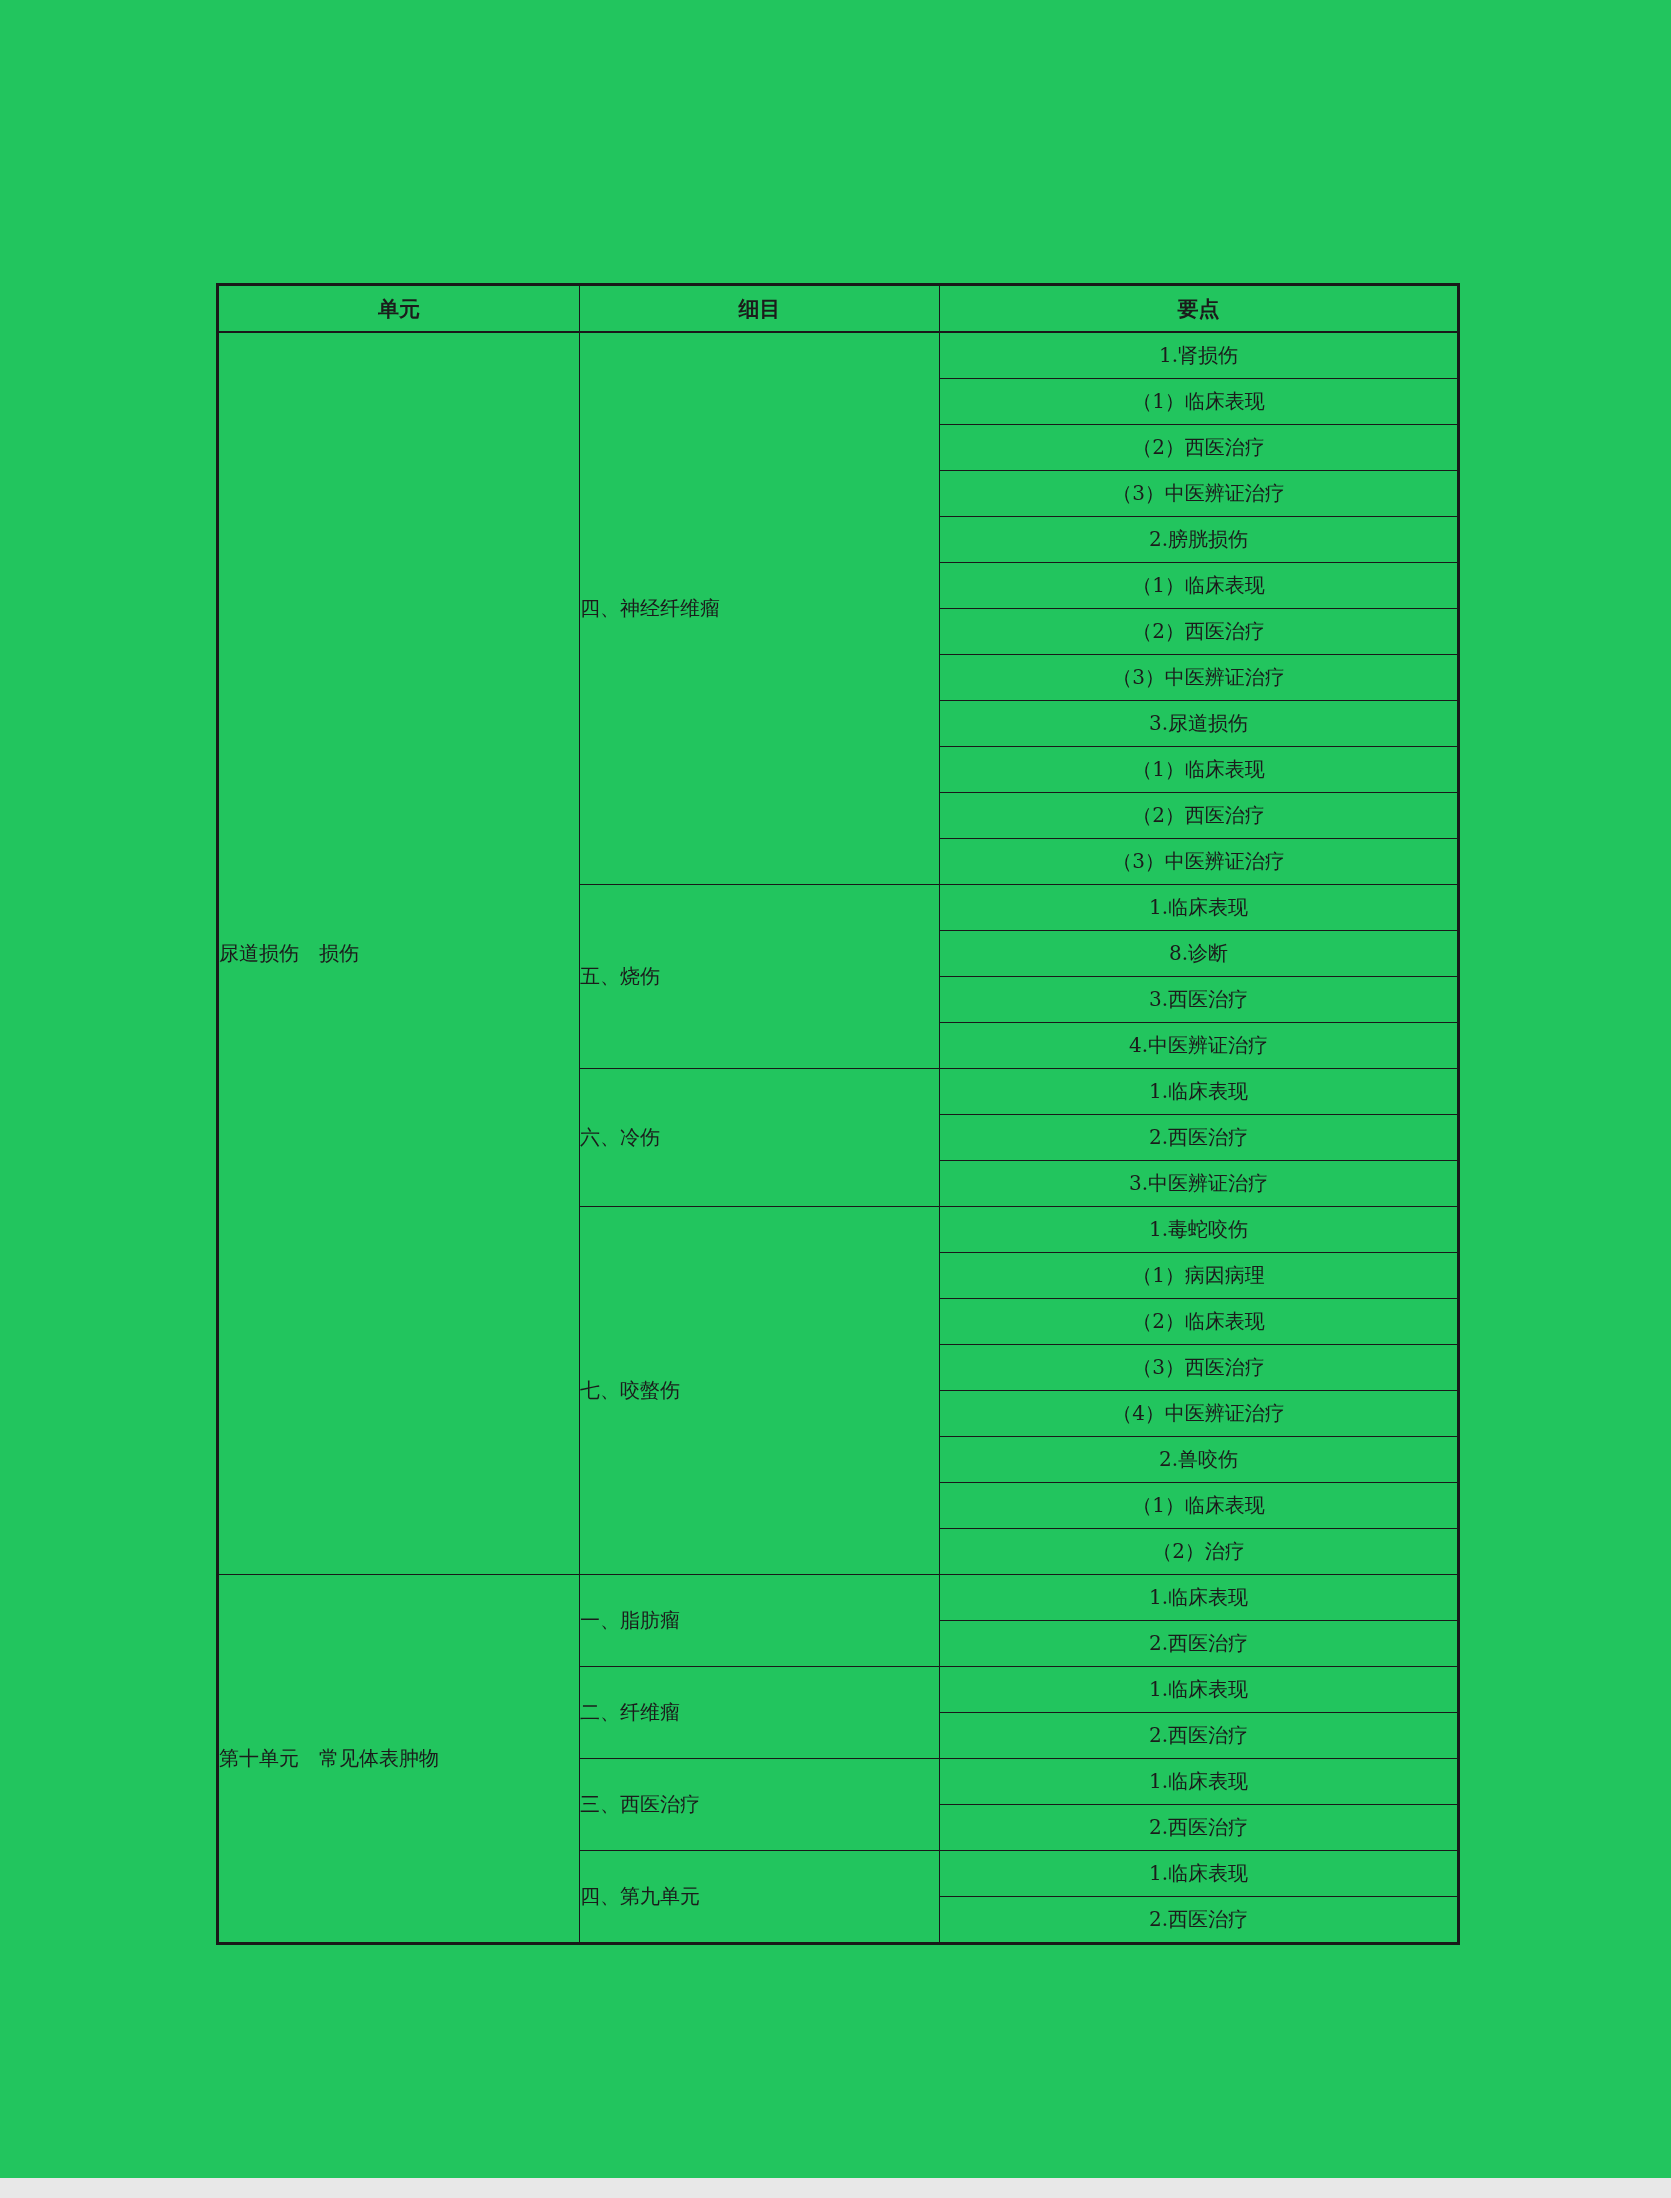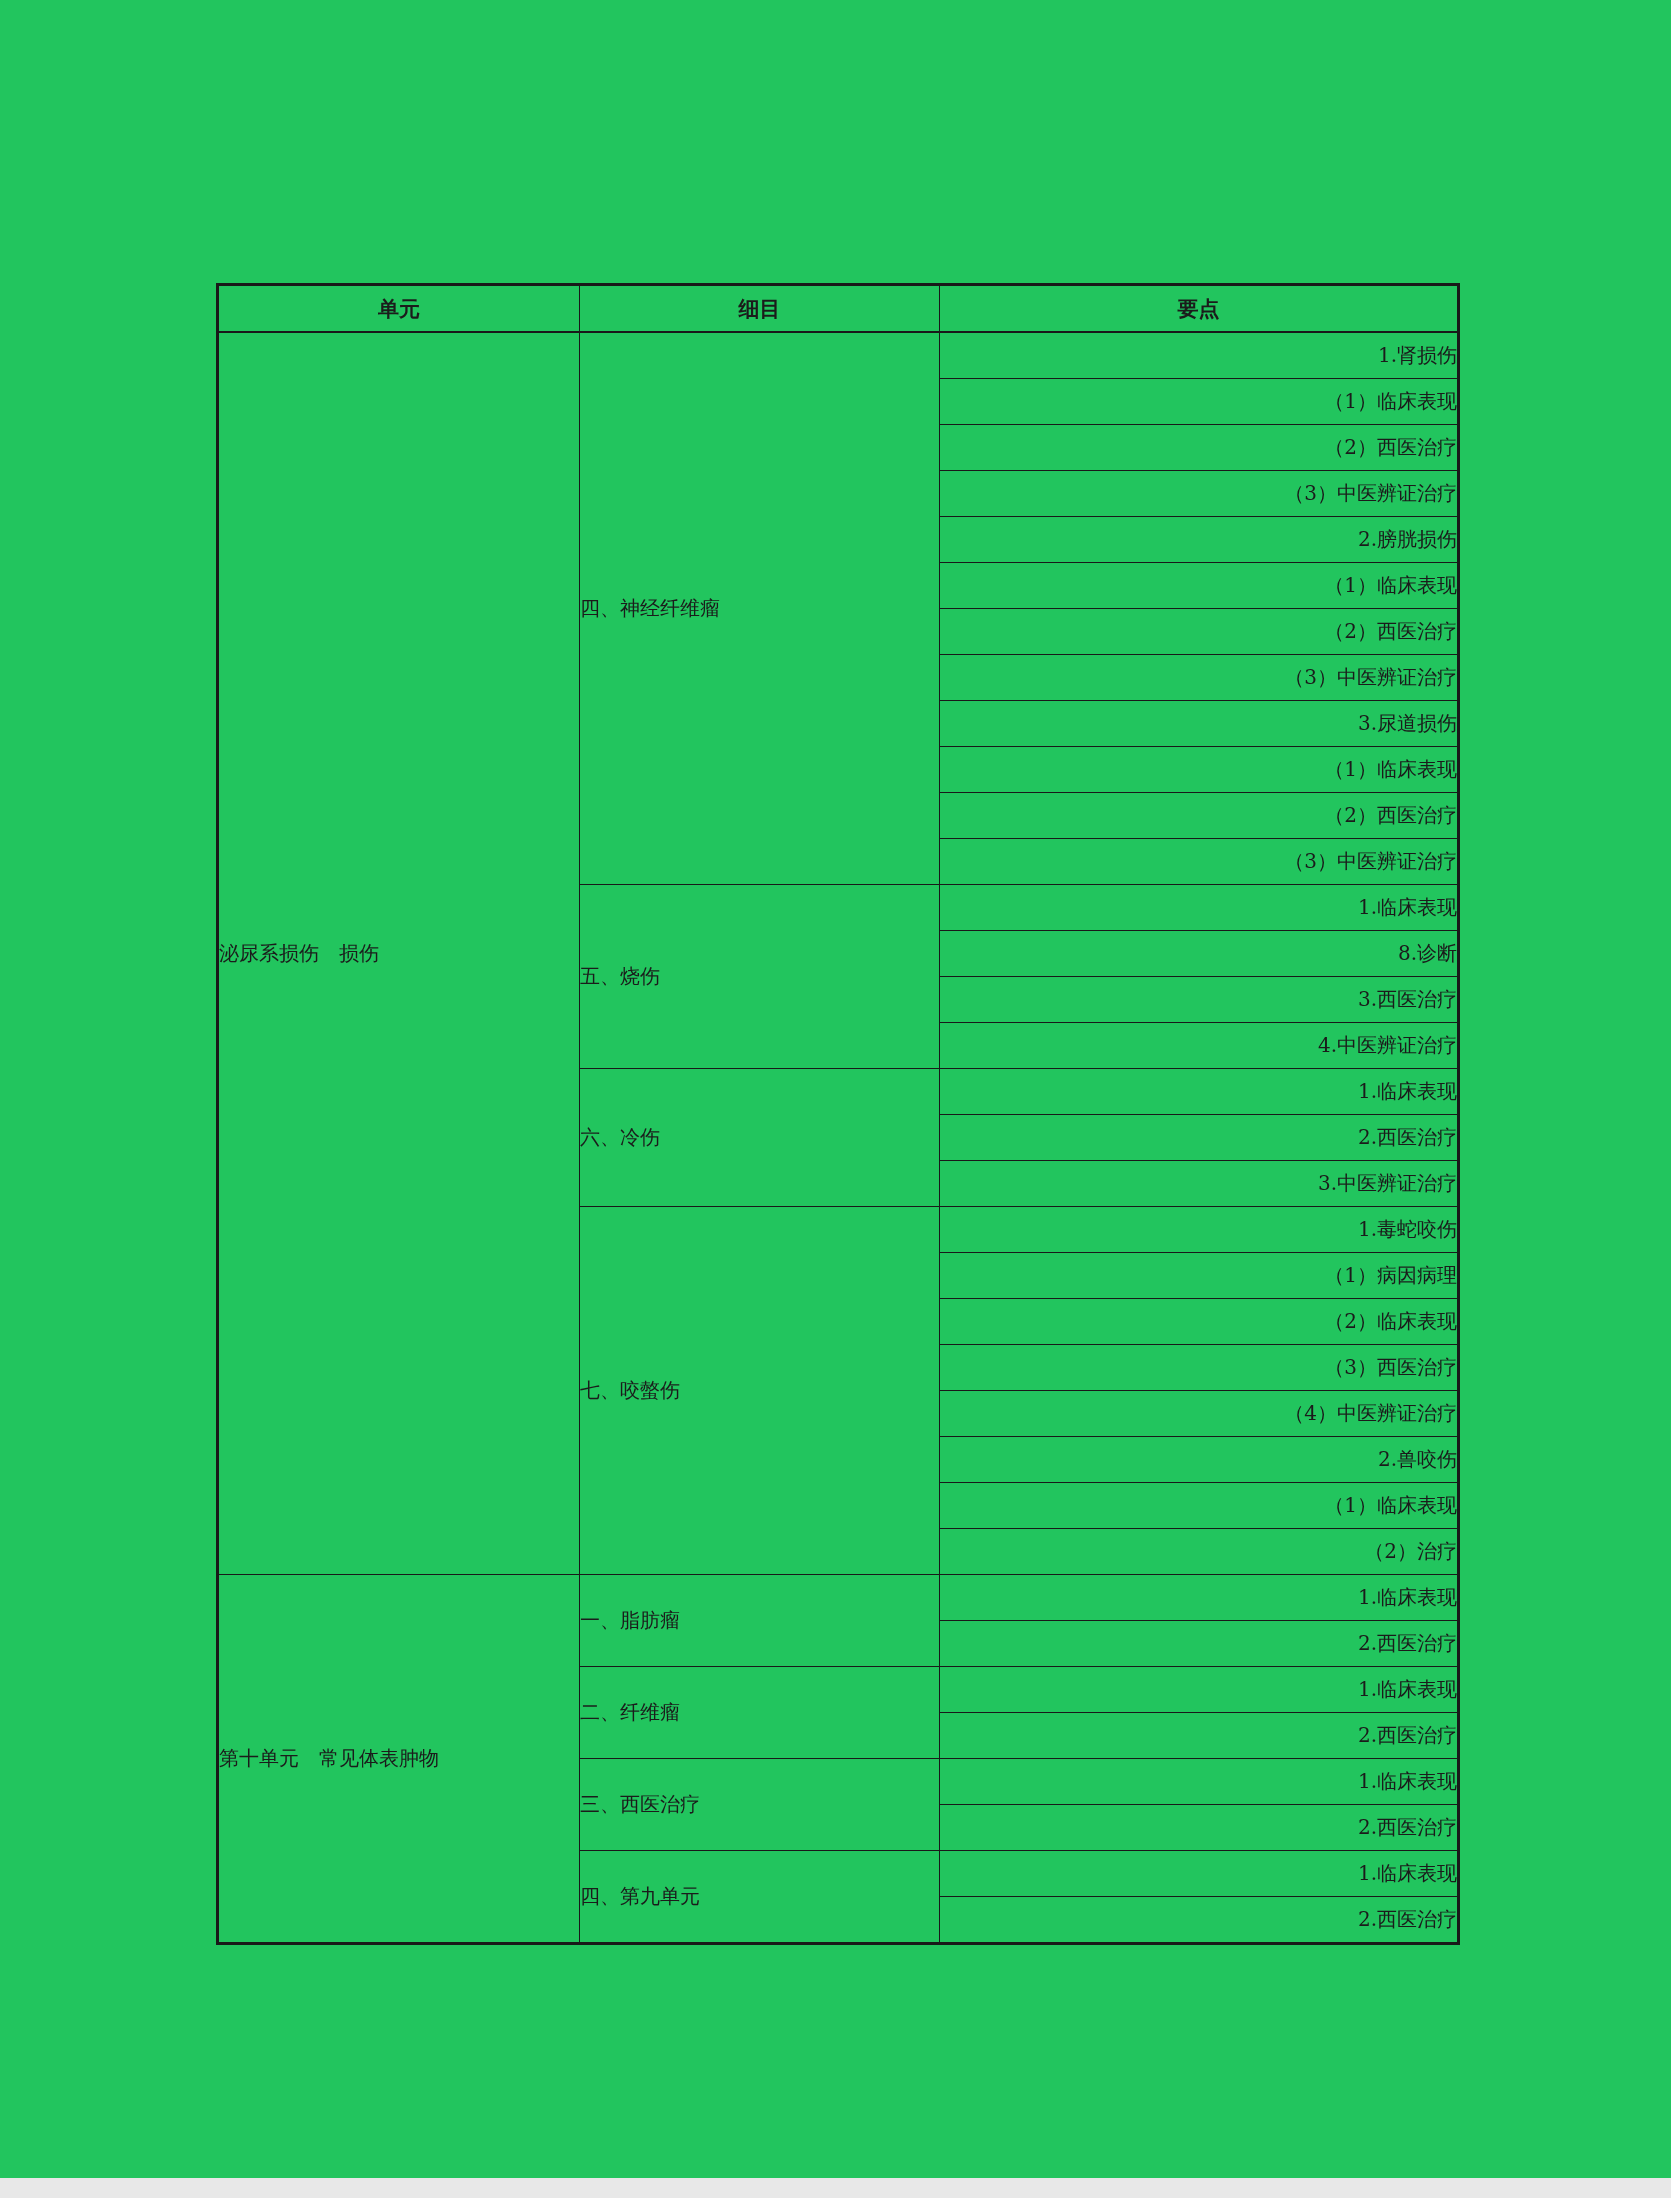--- a/index.html
+++ b/index.html
@@ -31,21 +31,21 @@
   }
   table.syllabus thead th {
     border-bottom: 2.9px solid #191919;
     font-weight: bold;
     font-size: 21px;
     text-align: center;
     font-family: "DejaVu Serif", "Liberation Serif", serif;
   }
   td.unit-cell  { font-size: 20px; text-align: left; padding-left: 13.4px; }
   td.item-cell  { font-size: 20px; text-align: left; padding-left: 14.3px; }
-  td.point-cell { font-size: 20px; text-align: right; padding-left: 10.5px; }
+  td.point-cell { font-size: 20px; text-align: center; padding-left: 10.5px; }
   .page-number {
     position: absolute;
     left: 0; right: 0;
     top: 2099px;
     text-align: center;
     font-size: 21px;
     font-family: "DejaVu Serif", "Liberation Serif", serif;
     color: #1b1b1b;
   }
 </style>
@@ -62,21 +62,21 @@
     </colgroup>
     <thead>
       <tr>
         <th>单元</th>
         <th>细目</th>
         <th>要点</th>
       </tr>
     </thead>
     <tbody id="syllabus-body">
         <tr>
-          <td rowspan="27" class="unit-cell">泌尿系损伤　损伤</td>
+          <td rowspan="27" class="unit-cell">尿道损伤　损伤</td>
           <td rowspan="12" class="item-cell">四、神经纤维瘤</td>
           <td class="point-cell">1.肾损伤</td>
         </tr>
         <tr>
           <td class="point-cell">（1）临床表现</td>
         </tr>
         <tr>
           <td class="point-cell">（2）西医治疗</td>
         </tr>
         <tr>

